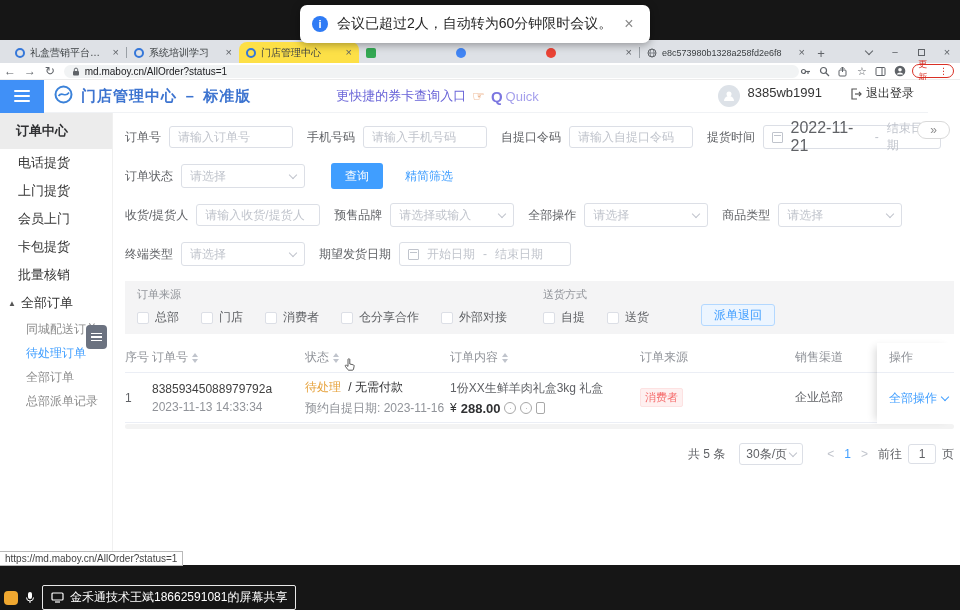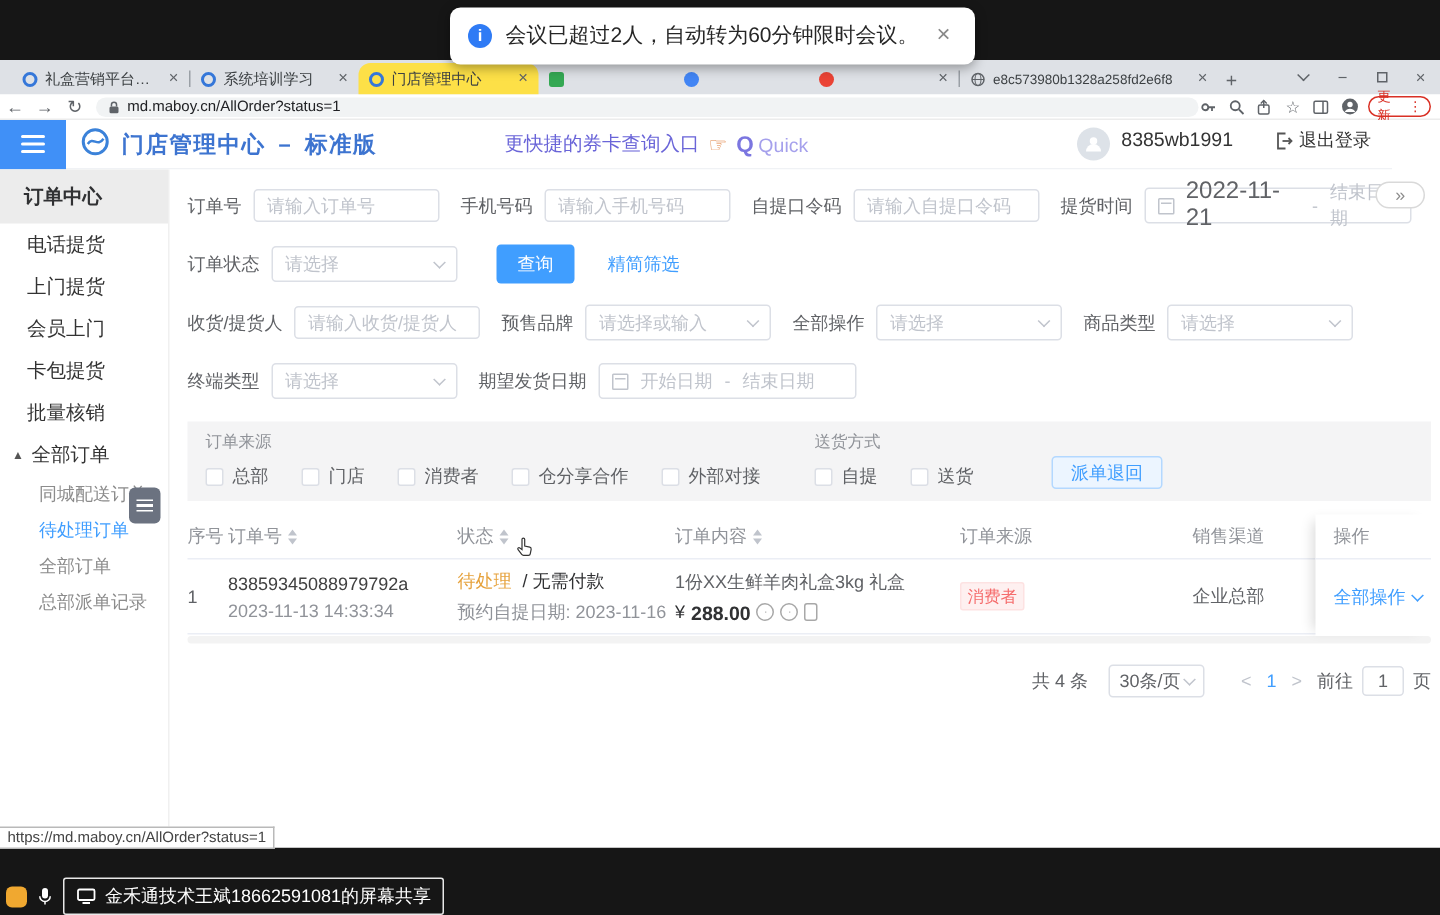--- a/index.html
+++ b/index.html
@@ -493,21 +493,21 @@
           <div class="oph">操作</div>
           <div class="opc">
             <span>全部操作</span>
             <span class="chev-blue"></span>
           </div>
         </div>
         <div class="scrollstrip"></div>
       </div>
 
       <div class="pager">
-        <span>共 4 条</span>
+        <span>共 5 条</span>
         <span class="psel">
           <span>30条/页</span>
           <span class="chev"></span>
         </span>
         <span class="arrow">&lt;</span>
         <span class="curpage">1</span>
         <span class="arrow">&gt;</span>
         <span>前往</span>
         <input class="goto-input" readonly="" value="1" style="">
         <span>页</span>

